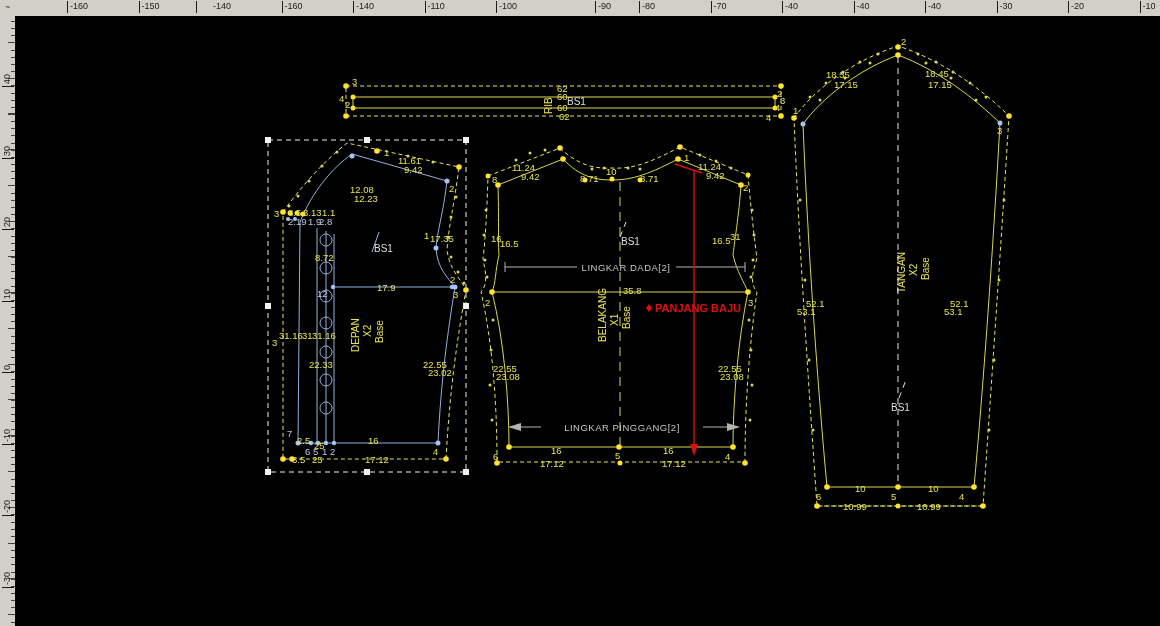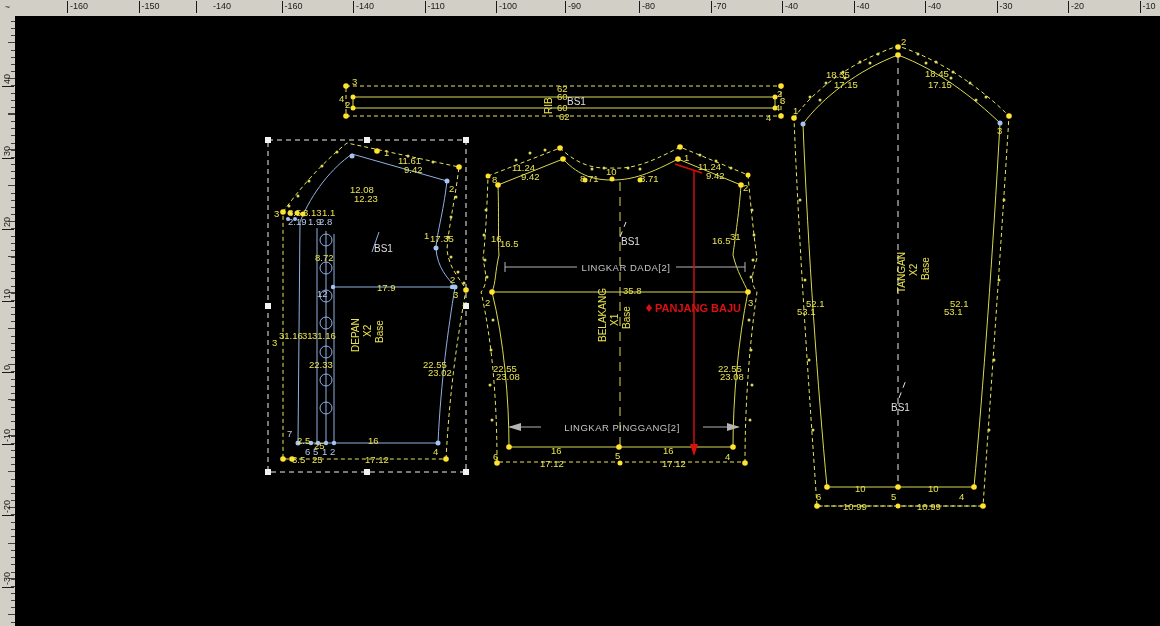--- a/index.html
+++ b/index.html
@@ -58,21 +58,21 @@
 
   <div id="corner">~</div>
   <div id="ruler-top">
       <span class="rlab" style="left: 52px;">-160</span>
       <span class="rlab" style="left: 123.5px;">-150</span>
       <span class="rlab" style="left: 181px; padding-left: 16px;">-140</span>
       <span class="rlab" style="left: 266.5px;">-160</span>
       <span class="rlab" style="left: 338px;">-140</span>
       <span class="rlab" style="left: 409.5px;">-110</span>
       <span class="rlab" style="left: 481px;">-100</span>
-      <span class="rlab" style="left: 550px;">-90</span>
+      <span class="rlab" style="left: 580px;">-90</span>
       <span class="rlab" style="left: 624px;">-80</span>
       <span class="rlab" style="left: 695.5px;">-70</span>
       <span class="rlab" style="left: 767px;">-40</span>
       <span class="rlab" style="left: 838.5px;">-40</span>
       <span class="rlab" style="left: 910px;">-40</span>
       <span class="rlab" style="left: 981.5px;">-30</span>
       <span class="rlab" style="left: 1053px;">-20</span>
       <span class="rlab" style="left: 1124.5px;">-10</span>
     </div>
   <div id="ruler-left">

